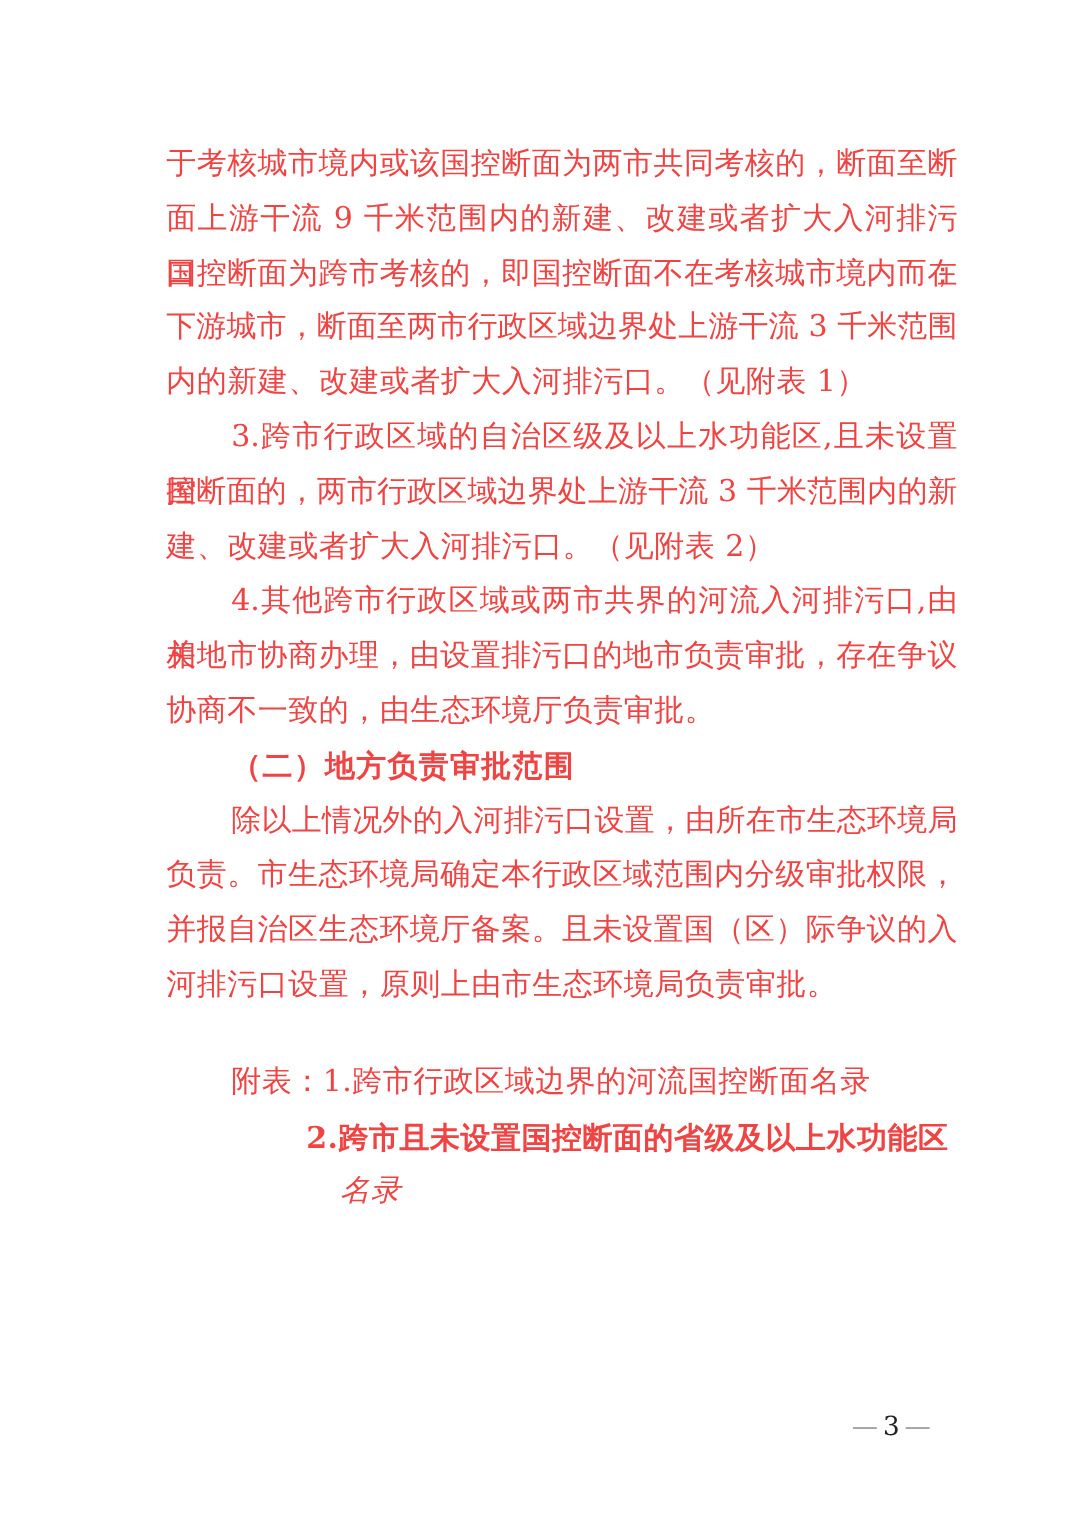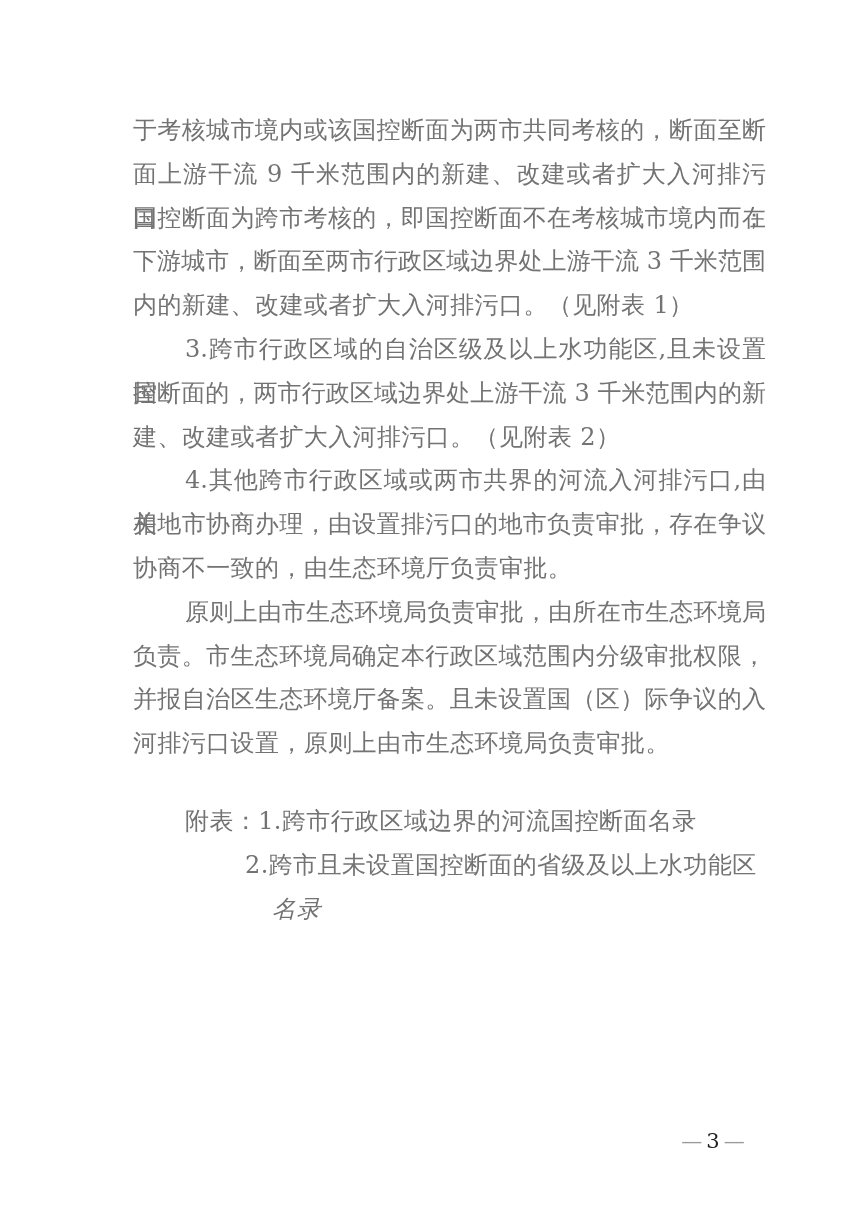--- a/index.html
+++ b/index.html
@@ -19,41 +19,41 @@
     left: 0; top: 0;
     width: 868px;
     height: 1227px;
     background: #ffffff;
   }
   .text-block {
     position: absolute;
     left: 133px;
     top: 109px;
     width: 633px;
-    color: #737373;
+    color: #ef4444;
   }
   .line {
     height: 43.8px;
     line-height: 43.8px;
     font-size: 24px;
     letter-spacing: 0.4px;
     white-space: normal;
   }
   
   .j {
     text-align: justify;
     text-align-last: justify;
     text-justify: inter-character;
     letter-spacing: 0;
   }
   .indent { text-indent: 52px; }
   .heading { font-weight: 700; letter-spacing: 1px; }
   .spacer { height: 34px; }
   .appendix-line-1 { text-indent: 52px; }
-  .appendix-line-2 { text-indent: 112px; }
+  .appendix-line-2 { text-indent: 112px; font-weight: bold; }
   .appendix-line-3 { text-indent: 139px; font-style: italic; }
   .footer {
     position: absolute;
     left: 647px;
     top: 1128px;
     width: 132px;
     height: 26px;
     line-height: 26px;
     text-align: center;
     font-size: 21px;
@@ -75,21 +75,22 @@
     <div class="line j">面上游干流 9 千米范围内的新建、改建或者扩大入河排污口；</div>
     <div class="line j">国控断面为跨市考核的，即国控断面不在考核城市境内而在</div>
     <div class="line j">下游城市，断面至两市行政区域边界处上游干流 3 千米范围</div>
     <div class="line">内的新建、改建或者扩大入河排污口。（见附表 1）</div>
     <div class="line j indent">3.跨市行政区域的自治区级及以上水功能区,且未设置国</div>
     <div class="line j">控断面的，两市行政区域边界处上游干流 3 千米范围内的新</div>
     <div class="line">建、改建或者扩大入河排污口。（见附表 2）</div>
     <div class="line j indent">4.其他跨市行政区域或两市共界的河流入河排污口,由相</div>
     <div class="line j">关地市协商办理，由设置排污口的地市负责审批，存在争议</div>
     <div class="line">协商不一致的，由生态环境厅负责审批。</div>
-    <div class="line j indent">原则上由市生态环境局负责审批，由所在市生态环境局</div>
+    <div class="line indent heading">（二）地方负责审批范围</div>
+    <div class="line j indent">除以上情况外的入河排污口设置，由所在市生态环境局</div>
     <div class="line j">负责。市生态环境局确定本行政区域范围内分级审批权限，</div>
     <div class="line j">并报自治区生态环境厅备案。且未设置国（区）际争议的入</div>
     <div class="line">河排污口设置，原则上由市生态环境局负责审批。</div>
 
     <div class="spacer"></div>
 
     <div class="line appendix-line-1">附表：1.跨市行政区域边界的河流国控断面名录</div>
     <div class="line appendix-line-2">2.跨市且未设置国控断面的省级及以上水功能区</div>
     <div class="line appendix-line-3">名录</div>
   </div>

